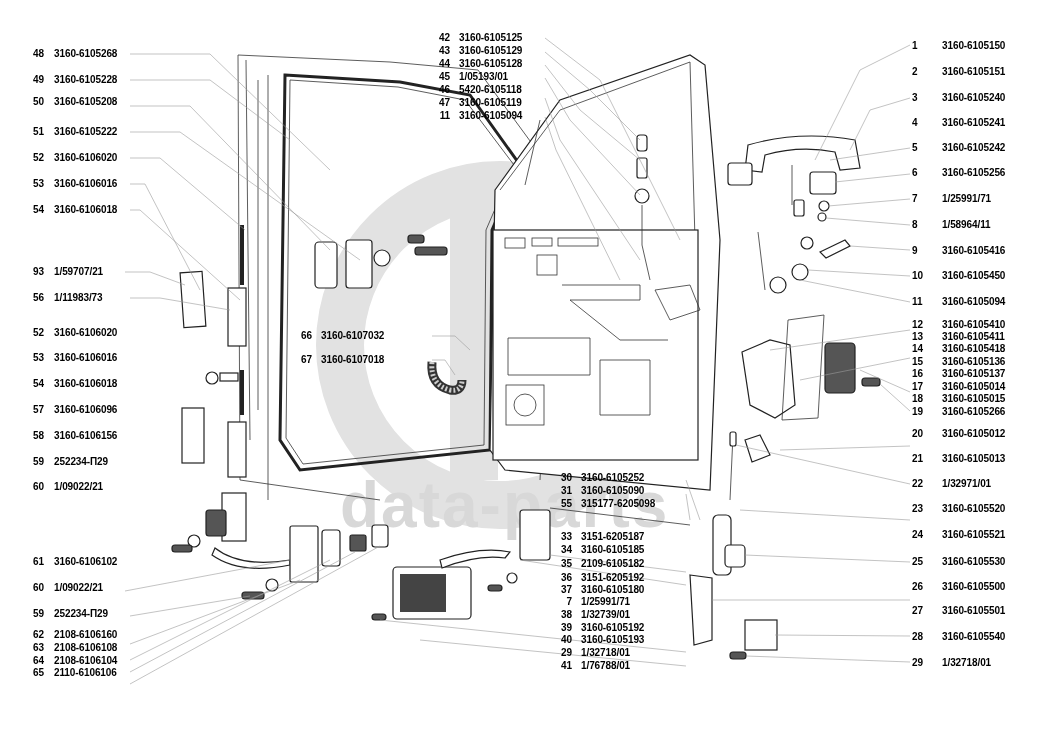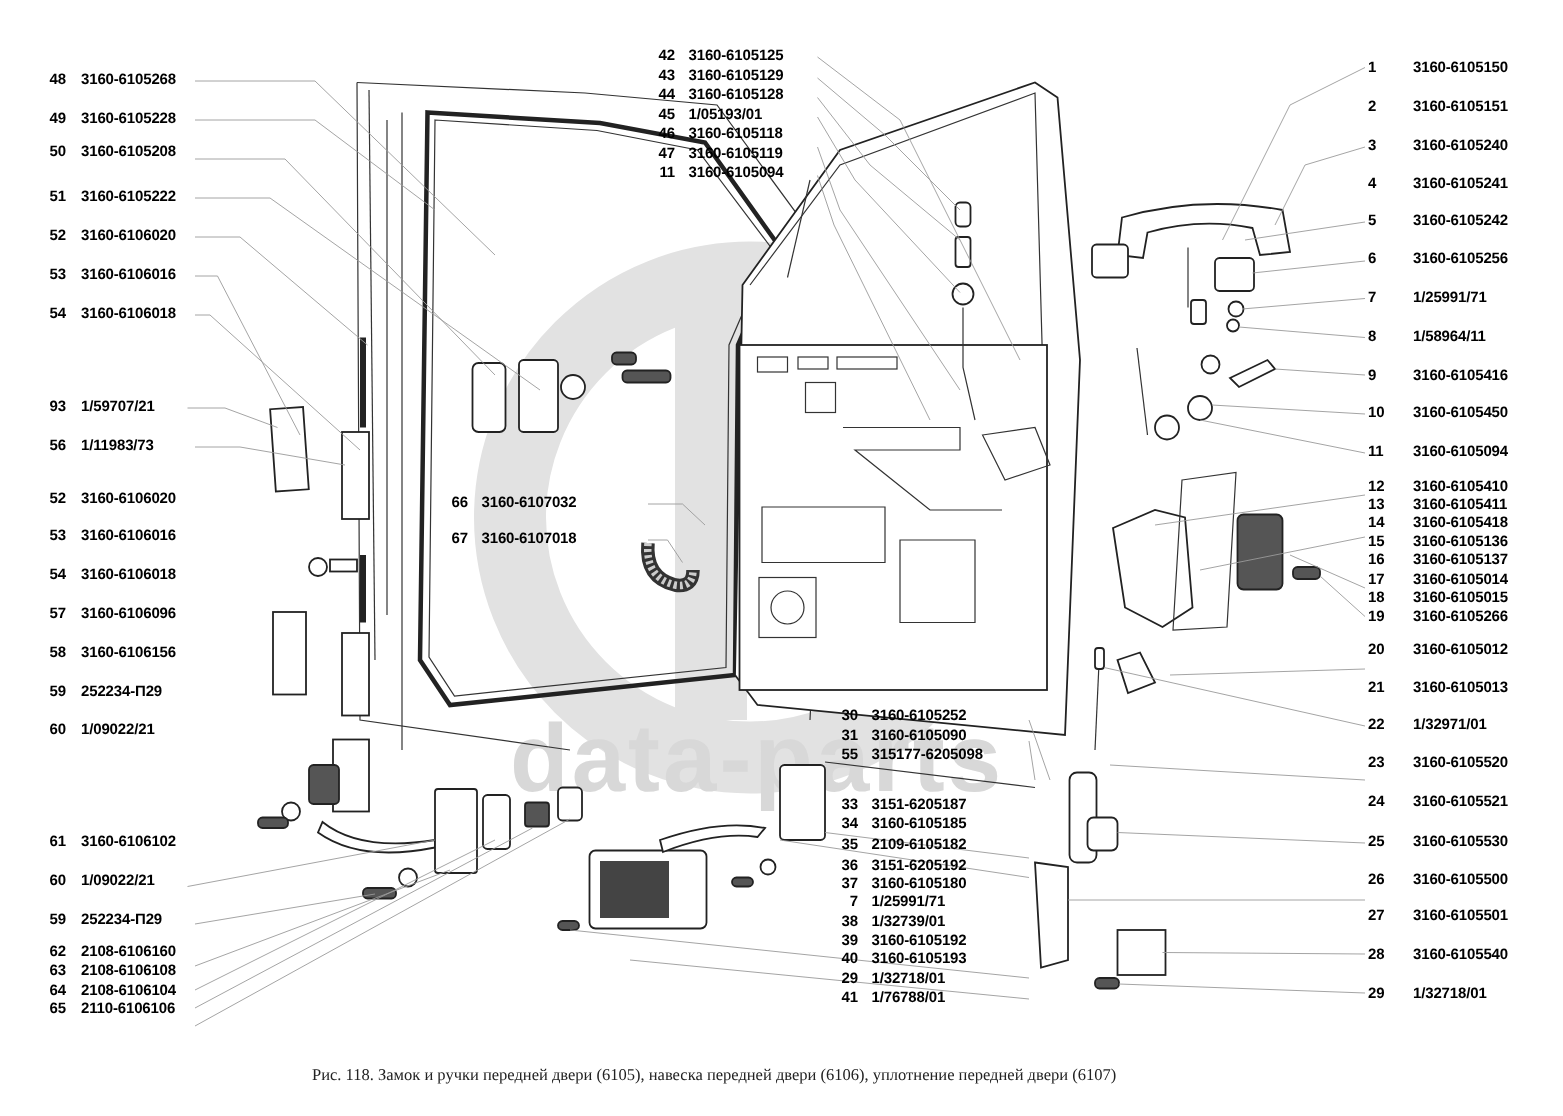--- a/index.html
+++ b/index.html
@@ -232,21 +232,21 @@
       <div class="lbl left" style="left: 20px; top: 629px;"><span class="num">62</span><span class="code">2108-6106160</span></div>
       <div class="lbl left" style="left: 20px; top: 642px;"><span class="num">63</span><span class="code">2108-6106108</span></div>
       <div class="lbl left" style="left: 20px; top: 655px;"><span class="num">64</span><span class="code">2108-6106104</span></div>
       <div class="lbl left" style="left: 20px; top: 667px;"><span class="num">65</span><span class="code">2110-6106106</span></div>
     </div>
   <div id="labels-top">
       <div class="lbl mid" style="left: 430px; top: 32px;"><span class="num">42</span><span class="code">3160-6105125</span></div>
       <div class="lbl mid" style="left: 430px; top: 45px;"><span class="num">43</span><span class="code">3160-6105129</span></div>
       <div class="lbl mid" style="left: 430px; top: 58px;"><span class="num">44</span><span class="code">3160-6105128</span></div>
       <div class="lbl mid" style="left: 430px; top: 71px;"><span class="num">45</span><span class="code">1/05193/01</span></div>
-      <div class="lbl mid" style="left: 430px; top: 84px;"><span class="num">46</span><span class="code">3160-6105118</span></div>
+      <div class="lbl mid" style="left: 430px; top: 84px;"><span class="num">46</span><span class="code">5420-6105118</span></div>
       <div class="lbl mid" style="left: 430px; top: 97px;"><span class="num">47</span><span class="code">3160-6105119</span></div>
       <div class="lbl mid" style="left: 430px; top: 110px;"><span class="num">11</span><span class="code">3160-6105094</span></div>
     </div>
   <div id="labels-seal">
       <div class="lbl mid" style="left: 292px; top: 330px;"><span class="num">66</span><span class="code">3160-6107032</span></div>
       <div class="lbl mid" style="left: 292px; top: 354px;"><span class="num">67</span><span class="code">3160-6107018</span></div>
     </div>
   <div id="labels-bottom">
       <div class="lbl mid" style="left: 552px; top: 472px;"><span class="num">30</span><span class="code">3160-6105252</span></div>
       <div class="lbl mid" style="left: 552px; top: 485px;"><span class="num">31</span><span class="code">3160-6105090</span></div>
@@ -288,14 +288,13 @@
       <div class="lbl right" style="left: 912px; top: 478px;"><span class="num">22</span><span class="code">1/32971/01</span></div>
       <div class="lbl right" style="left: 912px; top: 503px;"><span class="num">23</span><span class="code">3160-6105520</span></div>
       <div class="lbl right" style="left: 912px; top: 529px;"><span class="num">24</span><span class="code">3160-6105521</span></div>
       <div class="lbl right" style="left: 912px; top: 556px;"><span class="num">25</span><span class="code">3160-6105530</span></div>
       <div class="lbl right" style="left: 912px; top: 581px;"><span class="num">26</span><span class="code">3160-6105500</span></div>
       <div class="lbl right" style="left: 912px; top: 605px;"><span class="num">27</span><span class="code">3160-6105501</span></div>
       <div class="lbl right" style="left: 912px; top: 631px;"><span class="num">28</span><span class="code">3160-6105540</span></div>
       <div class="lbl right" style="left: 912px; top: 657px;"><span class="num">29</span><span class="code">1/32718/01</span></div>
     </div>
 
-  <div id="caption">Рис. 118. Замок и ручки передней двери (6105), навеска передней двери (6106), уплотнение передней двери (6107)</div>
 </div>
 
 </body></html>

